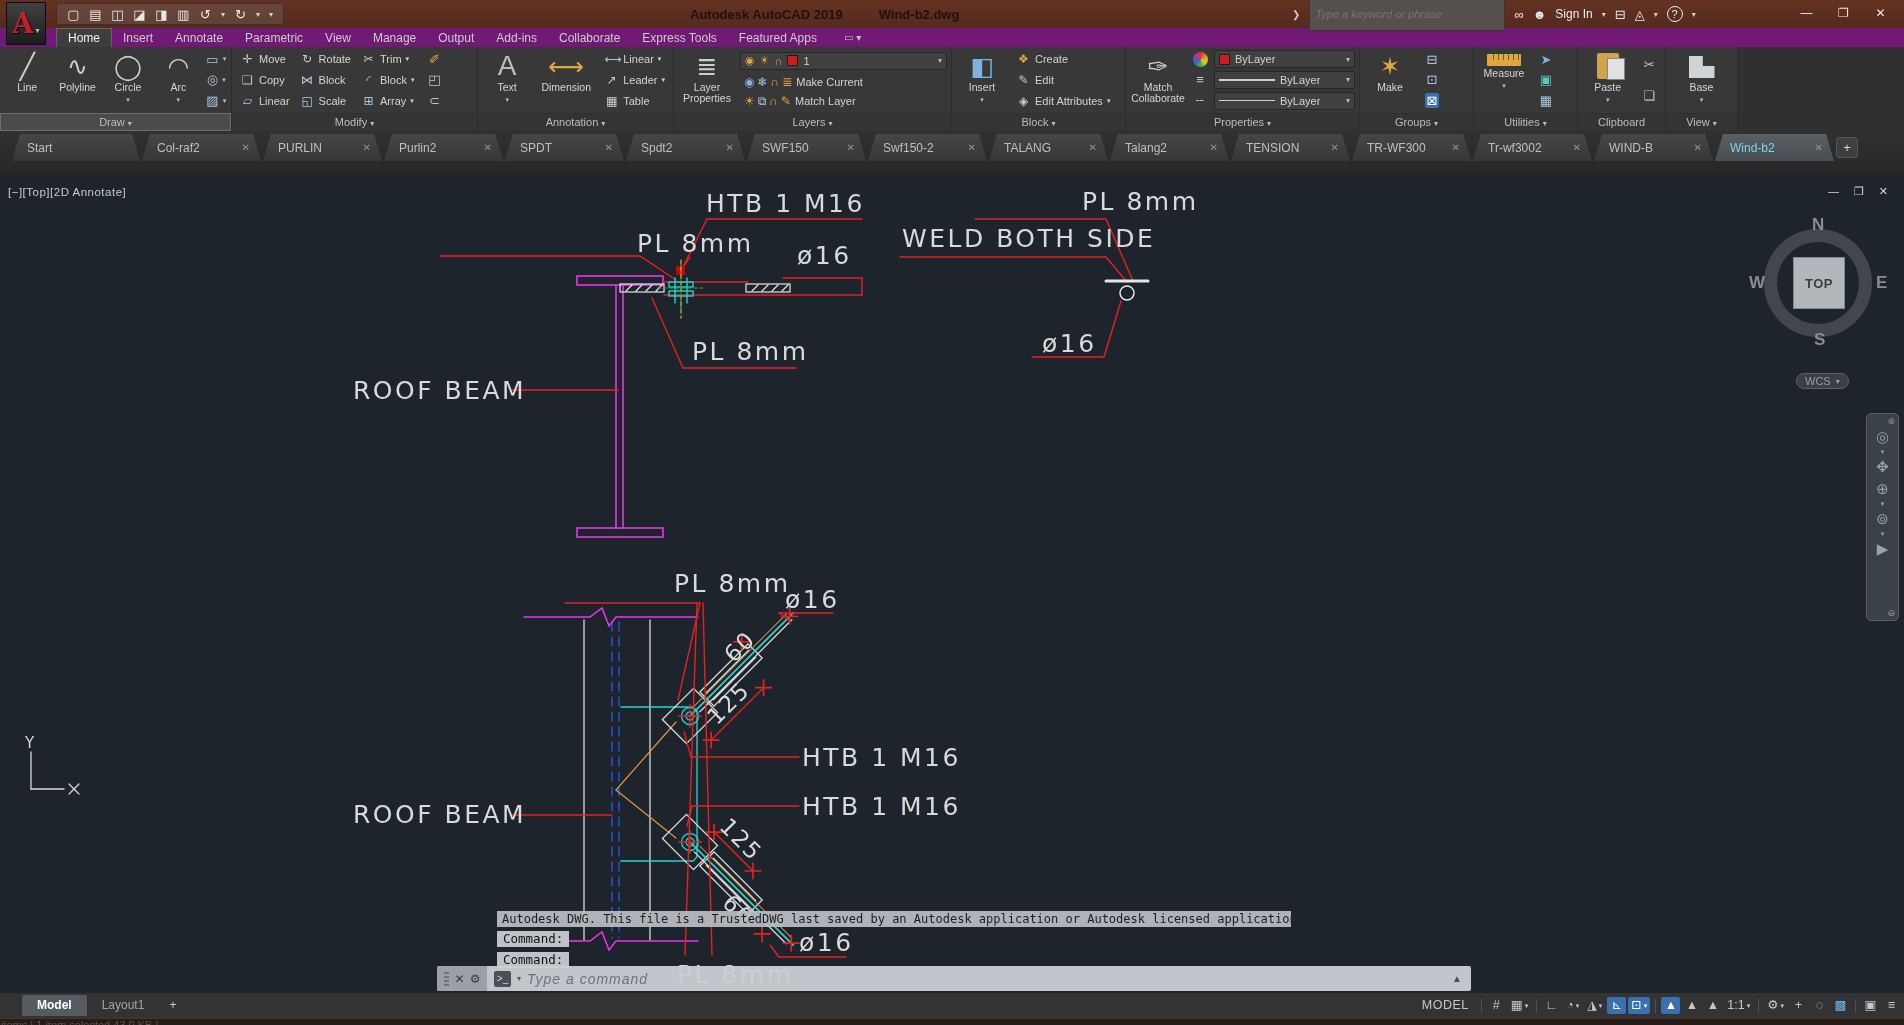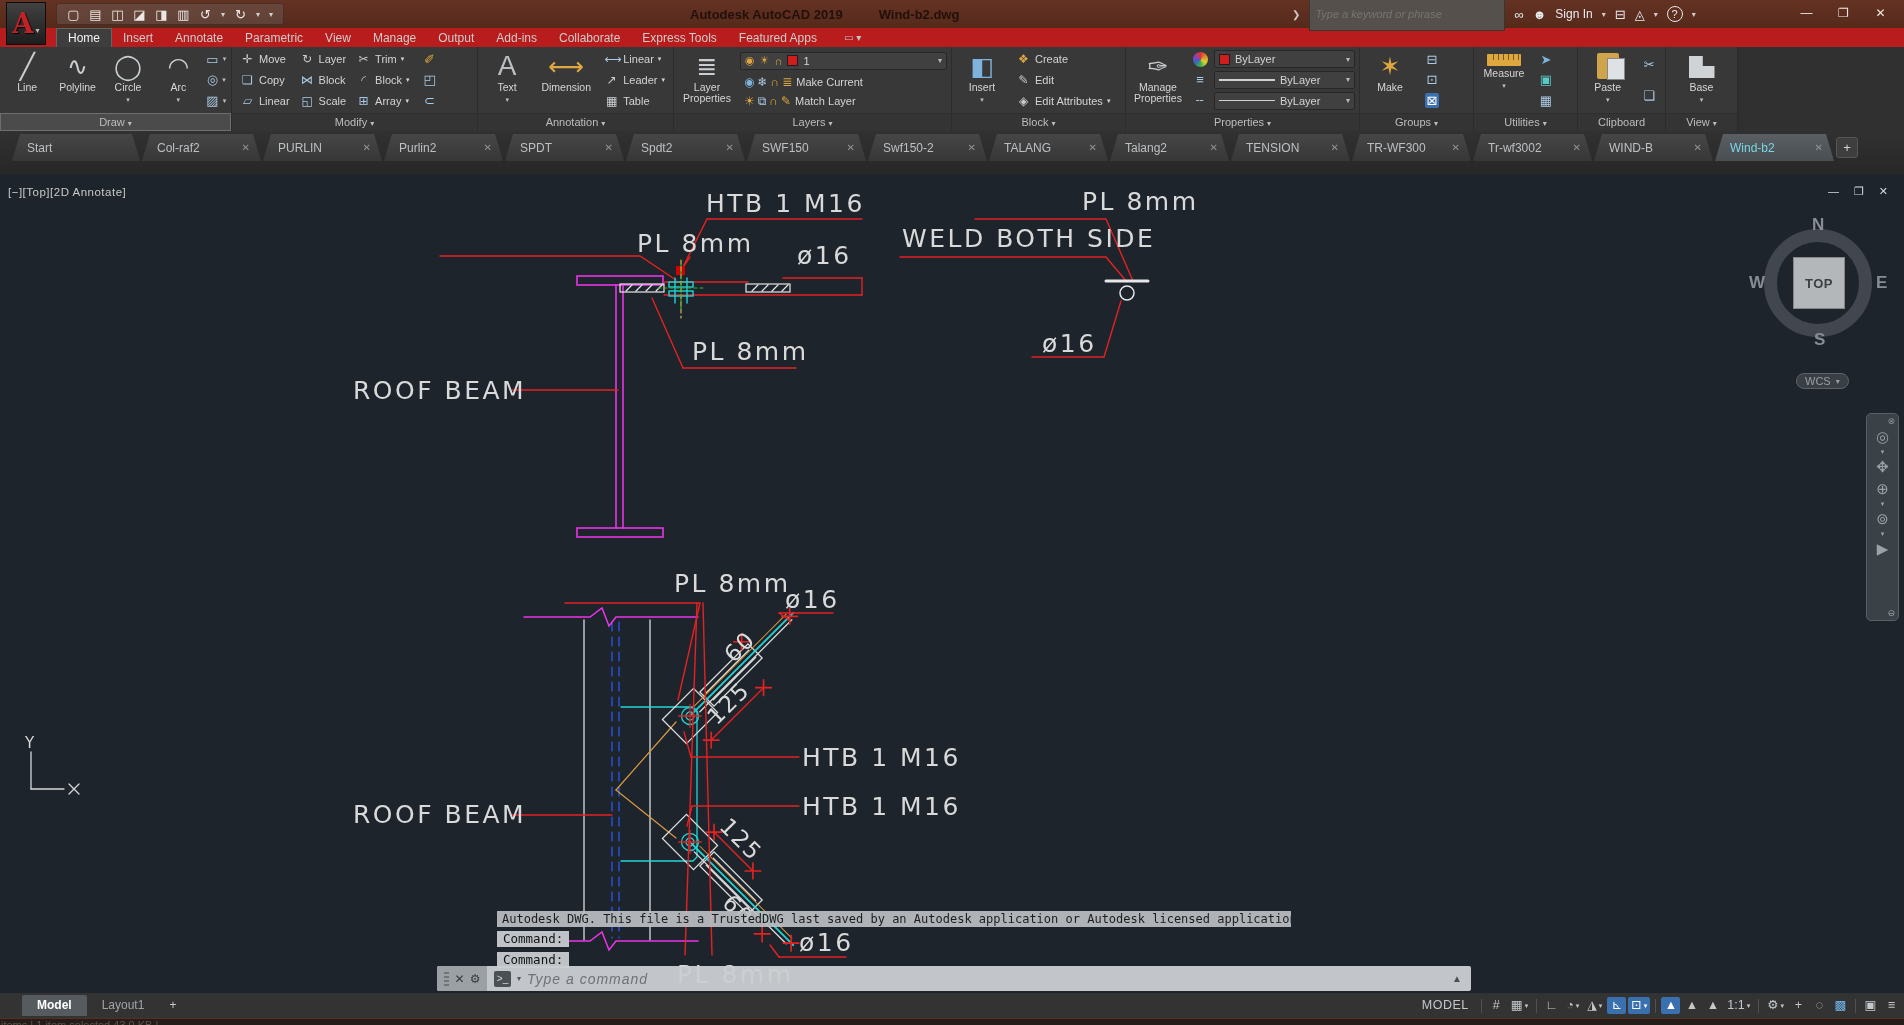--- a/index.html
+++ b/index.html
@@ -25,21 +25,21 @@
   .search-wrap input{width:196px;height:18px;background:#55504b;border:1px solid #3a3530;
     color:#cfcac5;font-style:italic;font-size:11px;padding:16px 5px;font-family:"Liberation Sans",sans-serif}
   .search-wrap .ic{font-size:13px;color:#e6e9ec}
   .search-wrap .signin{font-size:12px;color:#e8ecef}
   .search-wrap .dd{font-size:8px;color:#d8cfc9}
   .helpq{width:16px;height:16px;border:1px solid #e6e9ec;border-radius:50%;font-size:11px;
     line-height:14px;text-align:center;color:#e6e9ec}
   .winbtns{position:absolute;left:1788px;top:1px;display:flex}
   .winbtns span{width:37px;height:24px;line-height:24px;text-align:center;color:#f0e8e3;font-size:12px}
   
-  .ribbontabs{height:19px;background:#b91c1c;display:flex;align-items:stretch;padding-left:56px;
+  .ribbontabs{height:19px;background:#701a75;display:flex;align-items:stretch;padding-left:56px;
     font-size:12px;color:#cdcdcd}
   .rtab{padding:0 11px;display:flex;align-items:center;cursor:default}
   .rtab.active{background:#3e3e3e;border:1px solid #646464;border-bottom:none;color:#f2f2f2}
   .rtab-toggle{margin-left:16px;display:flex;align-items:center;gap:3px;color:#c4c4c4;font-size:10px}
   
   .ribbon{height:84px;display:flex;background:#383838}
   .panel{display:flex;flex-direction:column;border-right:1px solid #2c2c2c}
   .pbody{flex:1;display:flex;padding:2px 4px;gap:4px;align-items:stretch;overflow:hidden}
   .pf{height:18px;line-height:17px;text-align:center;font-size:11px;color:#bdbdbd;
     background:#343434;border-top:1px solid #2e2e2e;white-space:nowrap;padding:0 6px}
@@ -254,21 +254,21 @@
 
   <div class="panel" style="width:246px">
     <div class="pbody">
       <div class="mgrid">
         <span class="mitem">
             <span class="mico w">✛</span>
             <span>Move</span>
           </span>
         <span class="mitem">
             <span class="mico w">↻</span>
-            <span>Layer</span>
+            <span>Rotate</span>
           </span>
         <span class="mitem">
             <span class="mico w">✂</span>
             <span>Trim</span>
             <span class="dd" style="font-size:7px">▾</span>
           </span>
         <span class="mitem">
             <span class="mico">❏</span>
             <span>Copy</span>
           </span>
@@ -400,21 +400,21 @@
       </div>
     </div>
     <div class="pf">
       <span>Block</span> <span class="dd">▾</span></div>
   </div>
 
   <div class="panel" style="width:234px">
     <div class="pbody">
       <div class="bigbtn" style="width:56px">
         <span class="bigico">✑</span>
-        <span>Manage Properties</span>
+        <span>Match Collaborate</span>
         </div>
       <div class="stack" style="width:20px">
         <span class="colorwheel"></span>
         <span>≡</span>
         <span>╌</span>
       </div>
       <div class="rcol" style="flex:1">
         <div class="combo">
           <span class="swatch"></span>
           <span>ByLayer</span>

